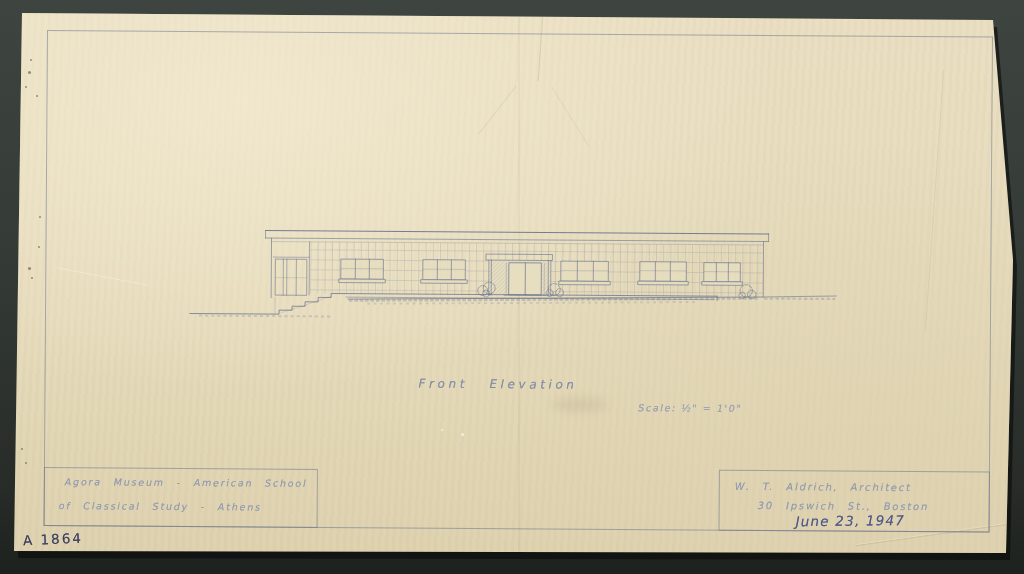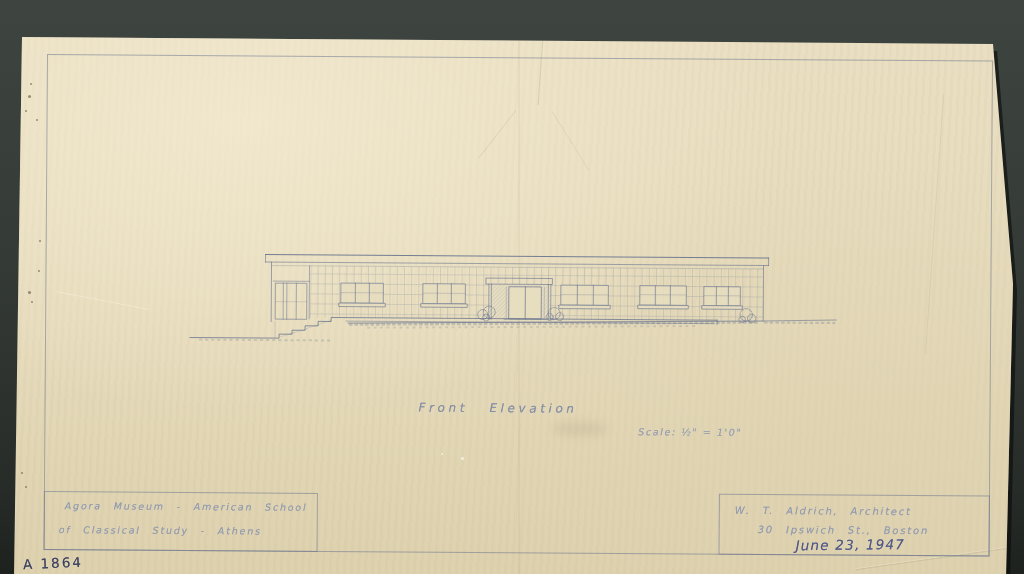--- a/index.html
+++ b/index.html
@@ -1,21 +1,21 @@
 <!DOCTYPE html>
 <html><head>
 <meta charset="utf-8">
 <style>
   html,body{margin:0;padding:0;}
   body{
     width:1024px;height:574px;overflow:hidden;position:relative;
     background:linear-gradient(180deg,#3e4440 0%,#343a36 45%,#272c29 85%,#1d221f 100%);
     font-family:"DejaVu Sans", sans-serif;
   }
-  .scene{position:absolute;inset:0;margin-top:24px;}
+  .scene{position:absolute;inset:0;}
   .paper-shadow{
     position:absolute;inset:0;
     clip-path:polygon(22px 13px,993px 20px,1013px 260px,1006px 553px,14px 551px);
     background:rgba(8,10,8,0.6);
     transform:translate(4px,7px);
     filter:blur(5px);
   }
   .paper{
     position:absolute;inset:0;
     clip-path:polygon(22px 13px,993px 20px,1013px 260px,1006px 553px,14px 551px);

